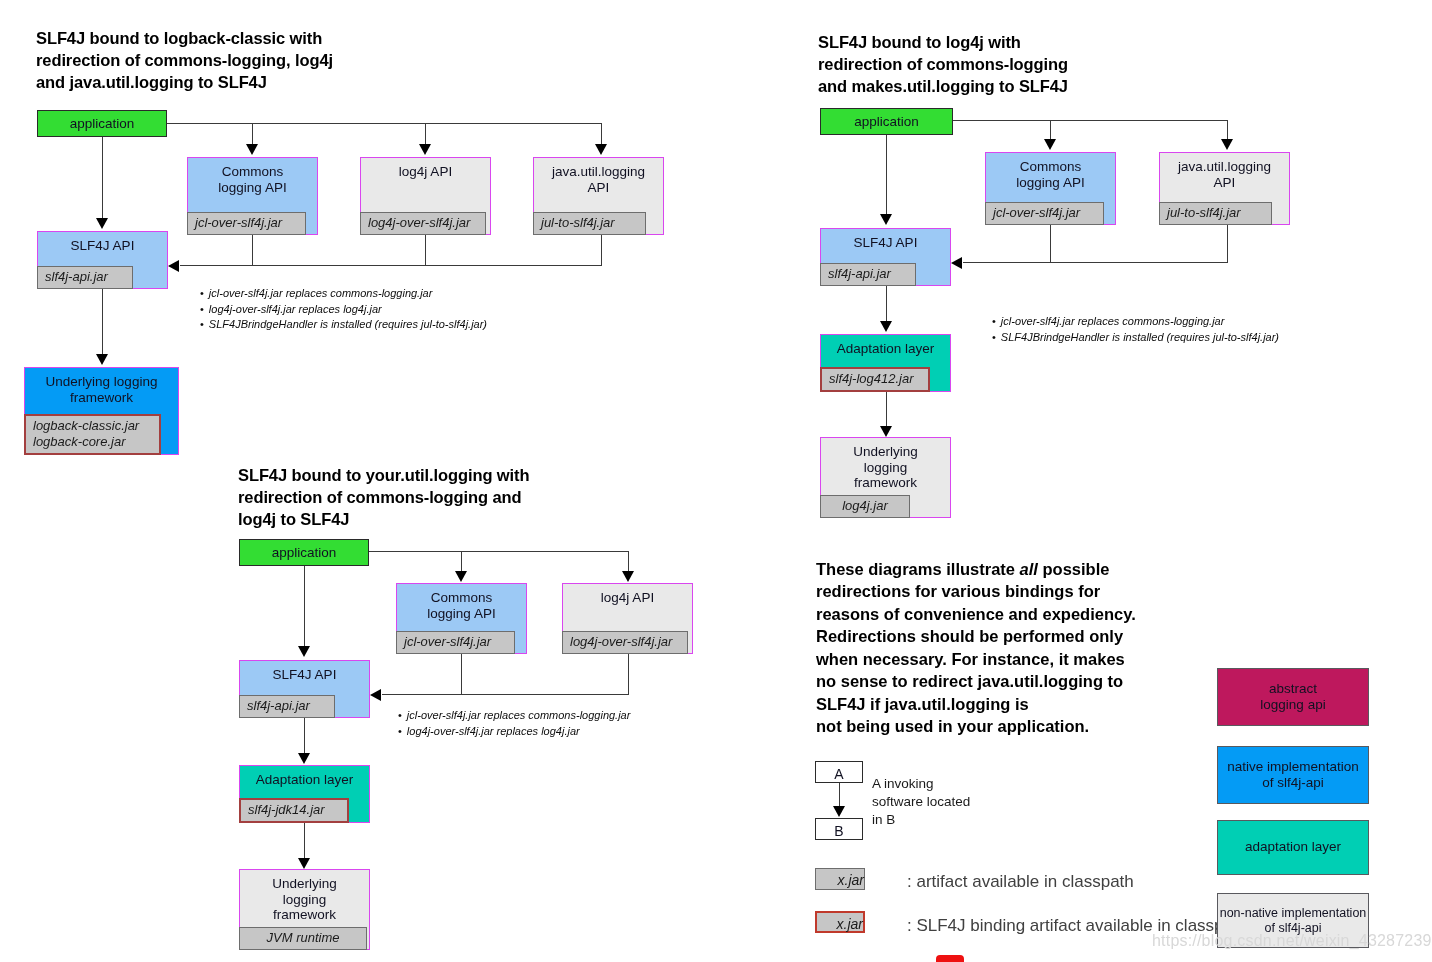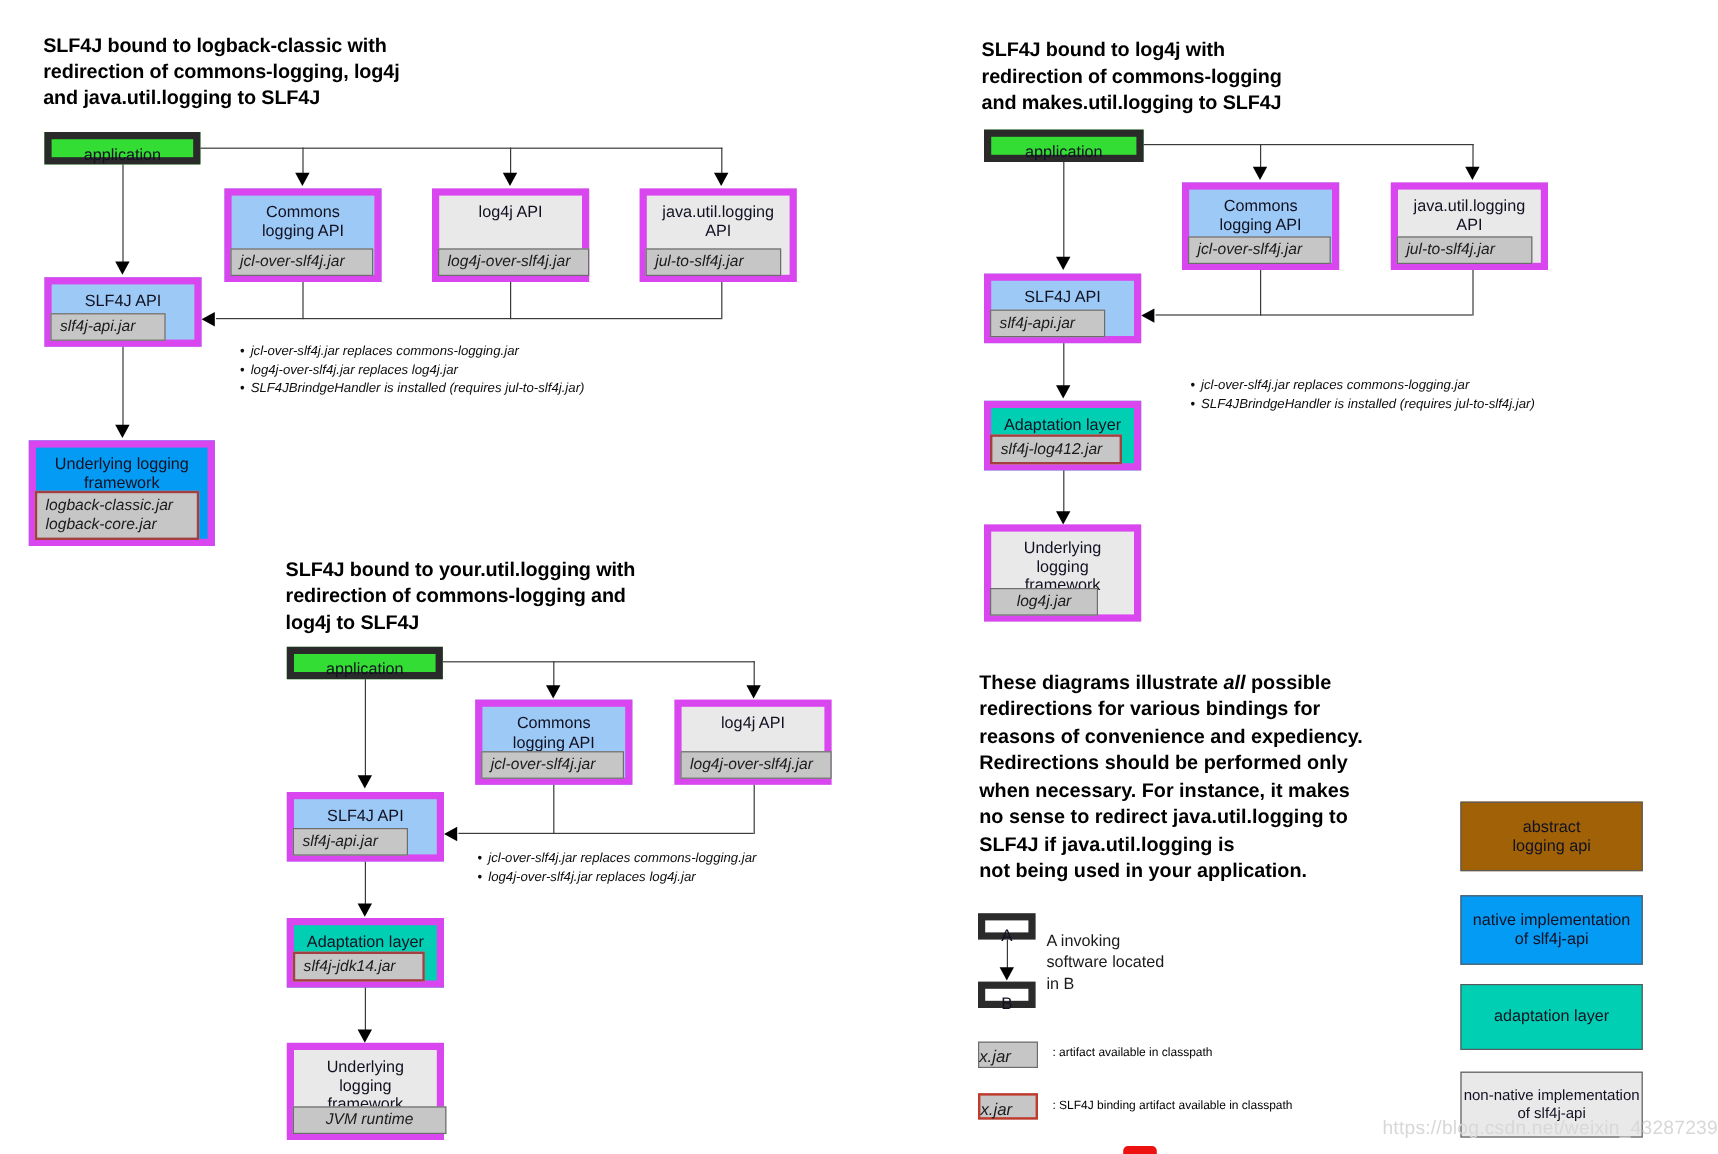--- a/index.html
+++ b/index.html
@@ -27,21 +27,21 @@
     line-height: 1.32;
     letter-spacing: -0.1px;
     color: #000;
     white-space: pre-line;
   }
 
   
   .node {
     position: absolute;
     box-sizing: border-box;
-    border: 6px solid #d946ef;
+    border: 1px solid #d946ef;
     font-size: 13.5px;
     line-height: 1.16;
     color: #111122;
     text-align: center;
   }
   .node .node-label {
     display: block;
     padding-top: 6px;
     white-space: pre-line;
   }
@@ -147,29 +147,30 @@
     white-space: pre-line;
   }
   .legend-chip {
     position: absolute;
     box-sizing: border-box;
     background: #c6c6c6;
     border: 1px solid #6d6d6d;
     font-style: italic;
     font-size: 14px;
     color: #1b1b1b;
-    text-align: left;
+    text-align: right;
     padding-top: 3px;
   }
   .legend-chip.binding { border: 2px solid #c0392b; }
   .legend-desc {
     position: absolute;
-    font-size: 10px;
-    color: #000000;
+    font-size: 17px;
+    color: #404040;
     white-space: nowrap;
+    margin-left: 30px;
   }
   .swatch {
     position: absolute;
     box-sizing: border-box;
     border: 1px solid #59595e;
     font-size: 13.5px;
     line-height: 1.2;
     color: #111122;
     text-align: center;
     display: flex;
@@ -400,21 +401,21 @@
   <div class="legend-text" style="left:872px; top:775px;">A invoking
 software located
 in B</div>
 
   <div class="legend-chip" style="left:815px; top:868px; width:50px; height:22px;">x.jar</div>
   <div class="legend-desc" style="left:877px; top:872px;">: artifact available in classpath</div>
 
   <div class="legend-chip binding" style="left:815px; top:911px; width:50px; height:22px;">x.jar</div>
   <div class="legend-desc" style="left:877px; top:916px;">: SLF4J binding artifact available in classpath</div>
 
-  <div class="swatch" style="left:1217px; top:668px; width:152px; height:58px; background:#a16207;">
+  <div class="swatch" style="left:1217px; top:668px; width:152px; height:58px; background:#be185d;">
     <span>abstract
 logging api</span>
   </div>
   <div class="swatch" style="left:1217px; top:746px; width:152px; height:58px; background:#049bf5;">
     <span>native implementation
 of slf4j-api</span>
   </div>
   <div class="swatch" style="left:1217px; top:820px; width:152px; height:55px; background:#00cfb4;">
     <span>adaptation layer</span>
   </div>

